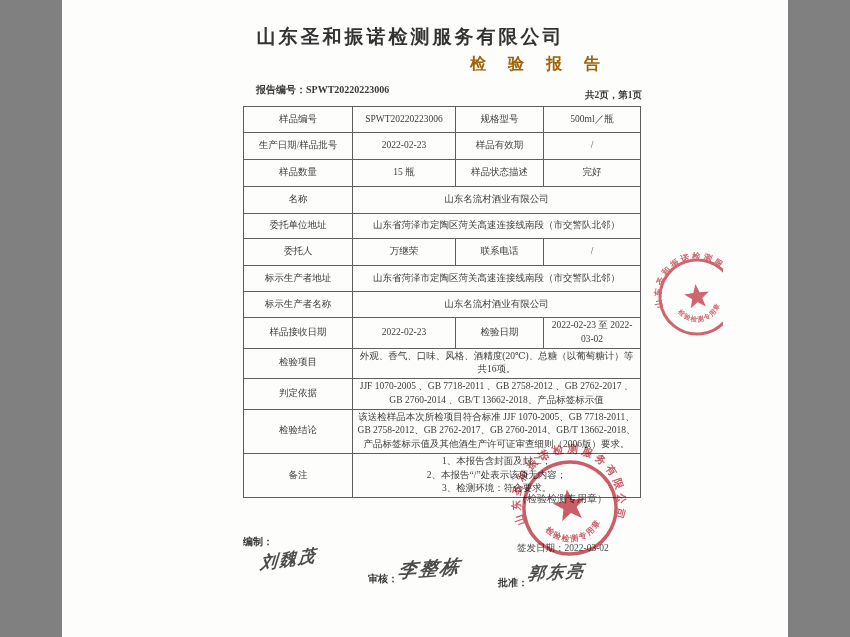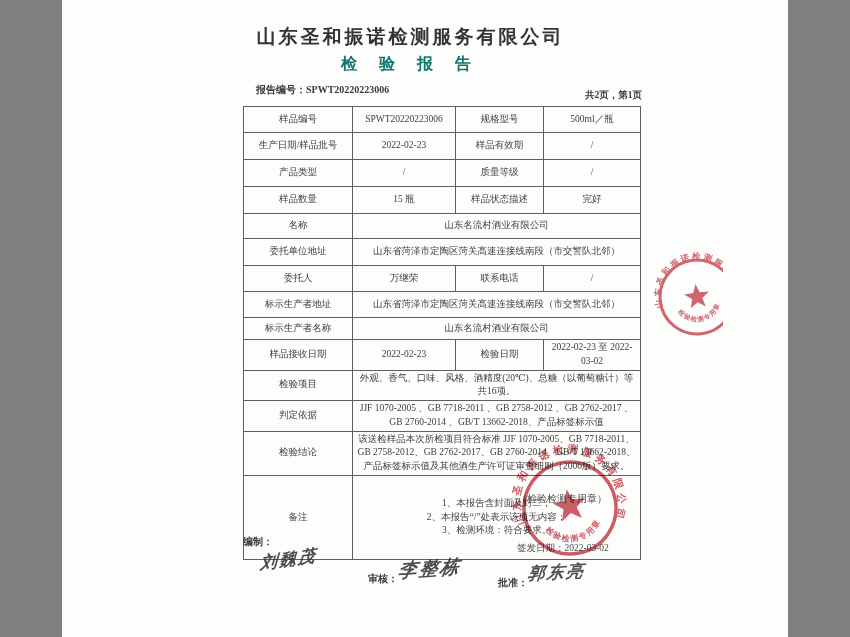--- a/index.html
+++ b/index.html
@@ -12,21 +12,21 @@
   .paper{
     position:absolute;left:62px;top:0;width:726px;height:637px;
     background:#fdfdfc;color:#3f3f3f;
   }
   .company-title{
     position:absolute;left:150px;top:24px;width:397px;
     text-align:center;font-size:19px;font-weight:bold;letter-spacing:3px;color:#333;
   }
   .report-title{
     position:absolute;left:150px;top:54px;width:397px;
-    text-align:center;font-size:16px;font-weight:bold;letter-spacing:9px;color:#0f766e;
+    text-align:right;font-size:16px;font-weight:bold;letter-spacing:9px;color:#a16207;
   }
   .report-no{
     position:absolute;left:194px;top:83px;font-size:10px;font-weight:bold;color:#3a3a3a;
   }
   .pagination{
     position:absolute;left:430px;top:89px;width:150px;text-align:right;
     font-size:9.5px;font-weight:bold;color:#3a3a3a;
   }
   table.report{
     position:absolute;left:181px;top:106px;width:397px;
@@ -106,26 +106,20 @@
           <td class="label">规格型号</td>
           <td class="value">500ml／瓶</td>
         </tr>
         <tr>
           <td class="label">生产日期/样品批号</td>
           <td class="value">2022-02-23</td>
           <td class="label">样品有效期</td>
           <td class="value">/</td>
         </tr>
         <tr>
-          <td class="label">产品类型</td>
-          <td class="value">/</td>
-          <td class="label">质量等级</td>
-          <td class="value">/</td>
-        </tr>
-        <tr>
           <td class="label">样品数量</td>
           <td class="value">15 瓶</td>
           <td class="label">样品状态描述</td>
           <td class="value">完好</td>
         </tr>
         <tr>
           <td class="label">名称</td>
           <td class="value" colspan="3">山东名流村酒业有限公司</td>
         </tr>
         <tr>

